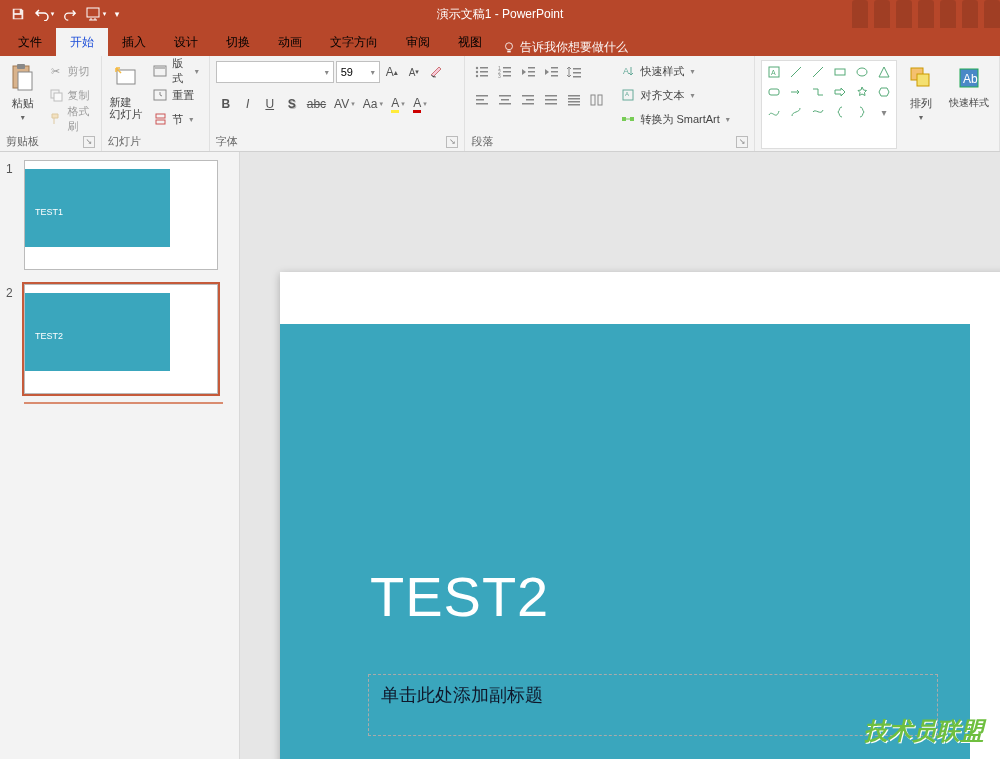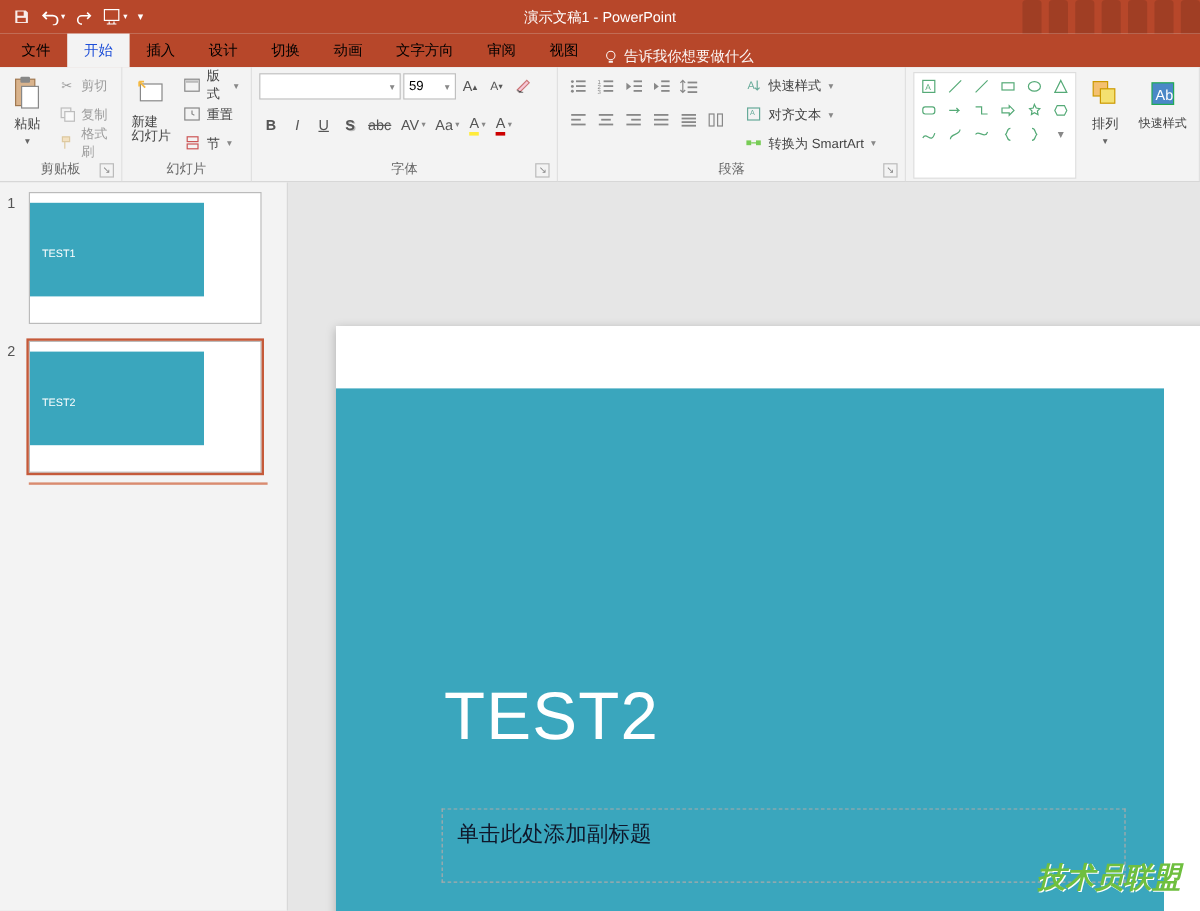--- a/index.html
+++ b/index.html
@@ -17,21 +17,21 @@
 .tabs { height: 28px; background: #b7472a; display: flex; align-items: flex-end; padding-left: 4px; }
 .tab { padding: 0 14px; height: 28px; line-height: 28px; color: #000000; font-size: 12px; cursor: pointer; }
 .tab.active { background: #f3f3f3; color: #1d4ed8; }
 .tell-me { display: flex; align-items: center; color: #fff; font-size: 12px; margin-left: 6px; gap: 4px; opacity: 0.95; }
 .tell-me svg { width: 14px; height: 14px; }
 
 
 .ribbon { height: 96px; background: #f3f3f3; border-bottom: 1px solid #d0d0d0; display: flex; }
 .group { border-right: 1px solid #e0e0e0; padding: 4px 6px 2px 6px; display: flex; flex-direction: column; height: 100%; position: relative; }
 .group-content { flex: 1; display: flex; gap: 4px; }
-.group-label { text-align: center; font-size: 11px; color: #666; height: 16px; line-height: 16px; position: relative; }
+.group-label { text-align: left; font-size: 11px; color: #666; height: 16px; line-height: 16px; position: relative; }
 .group-label .launcher { position: absolute; right: 0; bottom: 1px; width: 12px; height: 12px; border: 1px solid #bbb; font-size: 8px; display: flex; align-items: center; justify-content: center; color: #888; cursor: pointer; }
 
 .big-btn { width: 40px; display: flex; flex-direction: column; align-items: center; justify-content: flex-start; padding-top: 2px; cursor: pointer; font-size: 11px; color: #444; gap: 2px; }
 .big-icon { width: 32px; height: 32px; display: flex; align-items: center; justify-content: center; }
 .big-btn .caret { font-size: 8px; color: #666; }
 
 .stack { display: flex; flex-direction: column; gap: 2px; justify-content: flex-start; }
 .small-btn { display: flex; align-items: center; gap: 4px; padding: 1px 4px; font-size: 11px; color: #444; cursor: pointer; height: 22px; }
 .small-btn.disabled { opacity: 0.5; cursor: default; }
 .small-icon { width: 16px; height: 16px; display: flex; align-items: center; justify-content: center; flex-shrink: 0; }

